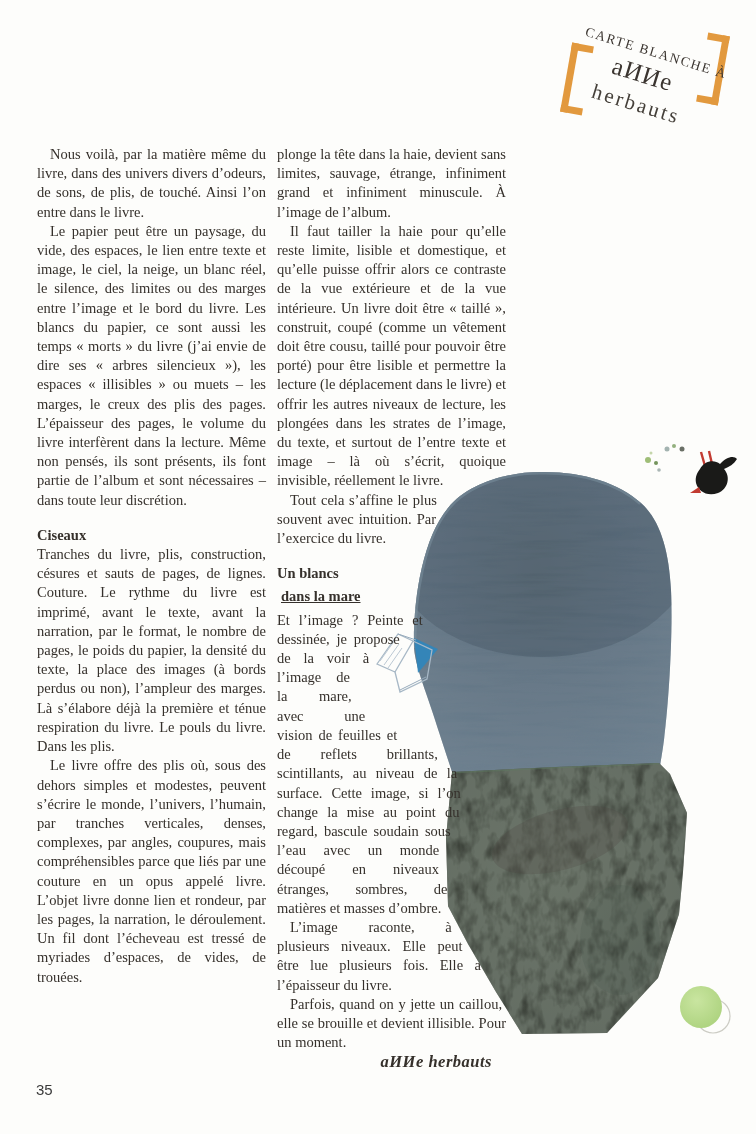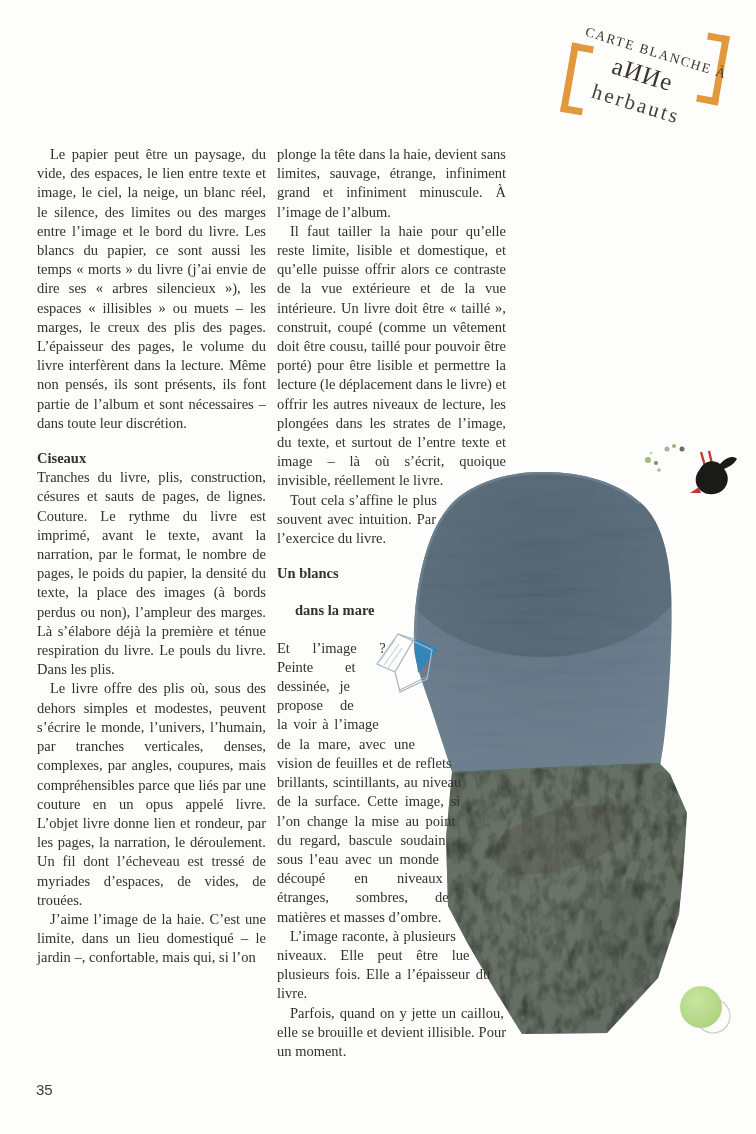--- a/index.html
+++ b/index.html
@@ -14,21 +14,21 @@
   .bracket-left{left:566px;top:44px;border-left:7px solid #e2993e;border-top:7px solid #e2993e;border-bottom:7px solid #e2993e;transform:rotate(10deg);}
   .bracket-right{left:702px;top:34px;border-right:7px solid #e2993e;border-top:7px solid #e2993e;border-bottom:7px solid #e2993e;transform:rotate(10deg);}
   
   .col{position:absolute;top:145px;width:229px;font-size:14.5px;line-height:19.2px;
        text-align:justify;z-index:2;}
   .col-left{left:37px;}
   .col-right{left:277px;}
   .col p{margin:0;}
   .col p.ind{text-indent:13px;}
   .col .heading{font-weight:bold;margin:16px 0 0 0;}
-  .col .heading2{font-weight:bold;margin:18px;}
+  .col .heading2{font-weight:bold;margin:4px;text-decoration:underline;}
   .stone-float{float:right;width:166px;height:522px;
     shape-outside:polygon(115px 0px,97px 16px,95px 60px,98px 105px,92px 130px,70px 152px,38px 172px,10px 190px,14px 207px,30px 220px,64px 239px,110px 260px,122px 283px,120px 330px,110px 352px,99px 370px,108px 390px,112px 430px,126px 452px,150px 474px,160px 495px,166px 522px,166px 0px);}
   .signature{font-weight:bold;font-style:italic;font-size:16.5px;text-align:right;
              padding-right:14px;margin-top:3px;letter-spacing:.5px;}
   
   .art{position:absolute;left:0;top:0;z-index:1;pointer-events:none;}
   
   .page-num{position:absolute;left:36px;top:1081px;font-family:"Liberation Sans","DejaVu Sans",sans-serif;
             font-size:15px;color:#3b3b3b;z-index:2;text-align:center;}
 </style>
@@ -117,33 +117,34 @@
     </g>
   </svg>
 
   <div class="bracket bracket-left"></div>
   <div class="bracket bracket-right"></div>
   <div class="hdr-line hdr-kicker">CARTE BLANCHE À</div>
   <div class="hdr-line hdr-name1">aИИe</div>
   <div class="hdr-line hdr-name2">herbauts</div>
 
   <div class="col col-left">
+    <p class="ind">Nous voilà, par la matière même du livre, dans des univers divers d’odeurs, de sons, de plis, de touché. Ainsi l’on entre dans le livre.</p>
     <p class="ind">Le papier peut être un paysage, du vide, des espaces, le lien entre texte et image, le ciel, la neige, un blanc réel, le silence, des limites ou des marges entre l’image et le bord du livre. Les blancs du papier, ce sont aussi les temps «&nbsp;morts&nbsp;» du livre (j’ai envie de dire ses «&nbsp;arbres silencieux&nbsp;»), les espaces «&nbsp;illisibles&nbsp;» ou muets – les marges, le creux des plis des pages. L’épaisseur des pages, le volume du livre interfèrent dans la lecture. Même non pensés, ils sont présents, ils font partie de l’album et sont nécessaires – dans toute leur discrétion.</p>
     <p class="heading">Ciseaux</p>
     <p>Tranches du livre, plis, construction, césures et sauts de pages, de lignes. Couture. Le rythme du livre est imprimé, avant le texte, avant la narration, par le format, le nombre de pages, le poids du papier, la densité du texte, la place des images (à bords perdus ou non), l’ampleur des marges. Là s’élabore déjà la première et ténue respiration du livre. Le pouls du livre. Dans les plis.</p>
     <p class="ind">Le livre offre des plis où, sous des dehors simples et modestes, peuvent s’écrire le monde, l’univers, l’humain, par tranches verticales, denses, complexes, par angles, coupures, mais compréhensibles parce que liés par une couture en un opus appelé livre. L’objet livre donne lien et rondeur, par les pages, la narration, le déroulement. Un fil dont l’écheveau est tressé de myriades d’espaces, de vides, de trouées.</p>
-    <p class="ind">J’aime l’image de la haie. C’est une limite, dans un lieu domestiqué – le jardin –, confortable, mais qui, si l’on</p>
   </div>
 
   <div class="col col-right">
     <p>plonge la tête dans la haie, devient sans limites, sauvage, étrange, infiniment grand et infiniment minuscule. À l’image de l’album.</p>
     <p class="ind">Il faut tailler la haie pour qu’elle reste limite, lisible et domestique, et qu’elle puisse offrir alors ce contraste de la vue extérieure et de la vue intérieure. Un livre doit être «&nbsp;taillé&nbsp;», construit, coupé (comme un vêtement doit être cousu, taillé pour pouvoir être porté) pour être lisible et permettre la lecture (le déplacement dans le livre) et offrir les autres niveaux de lecture, les plongées dans les strates de l’image, du texte, et surtout de l’entre texte et image – là où s’écrit, quoique invisible, réellement le livre.</p>
     <div class="stone-float"></div>
     <p class="ind">Tout cela s’affine le plus souvent avec intuition. Par l’exercice du livre.</p>
     <p class="heading">Un blancs</p>
     <p class="heading2">dans la mare</p>
     <p>Et l’image&nbsp;? Peinte et dessinée, je propose de la voir à l’image de la mare, avec une vision de feuilles et de reflets brillants, scintillants, au niveau de la surface. Cette image, si l’on change la mise au point du regard, bascule soudain sous l’eau avec un monde découpé en niveaux étranges, sombres, de matières et masses d’ombre.</p>
     <p class="ind">L’image raconte, à plusieurs niveaux. Elle peut être lue plusieurs fois. Elle a l’épaisseur du livre.</p>
     <p class="ind">Parfois, quand on y jette un caillou, elle se brouille et devient illisible. Pour un moment.</p>
+    <p class="signature">aИИe herbauts</p>
   </div>
 
   <div class="page-num">35</div>
 </div>
 
 </body></html>

